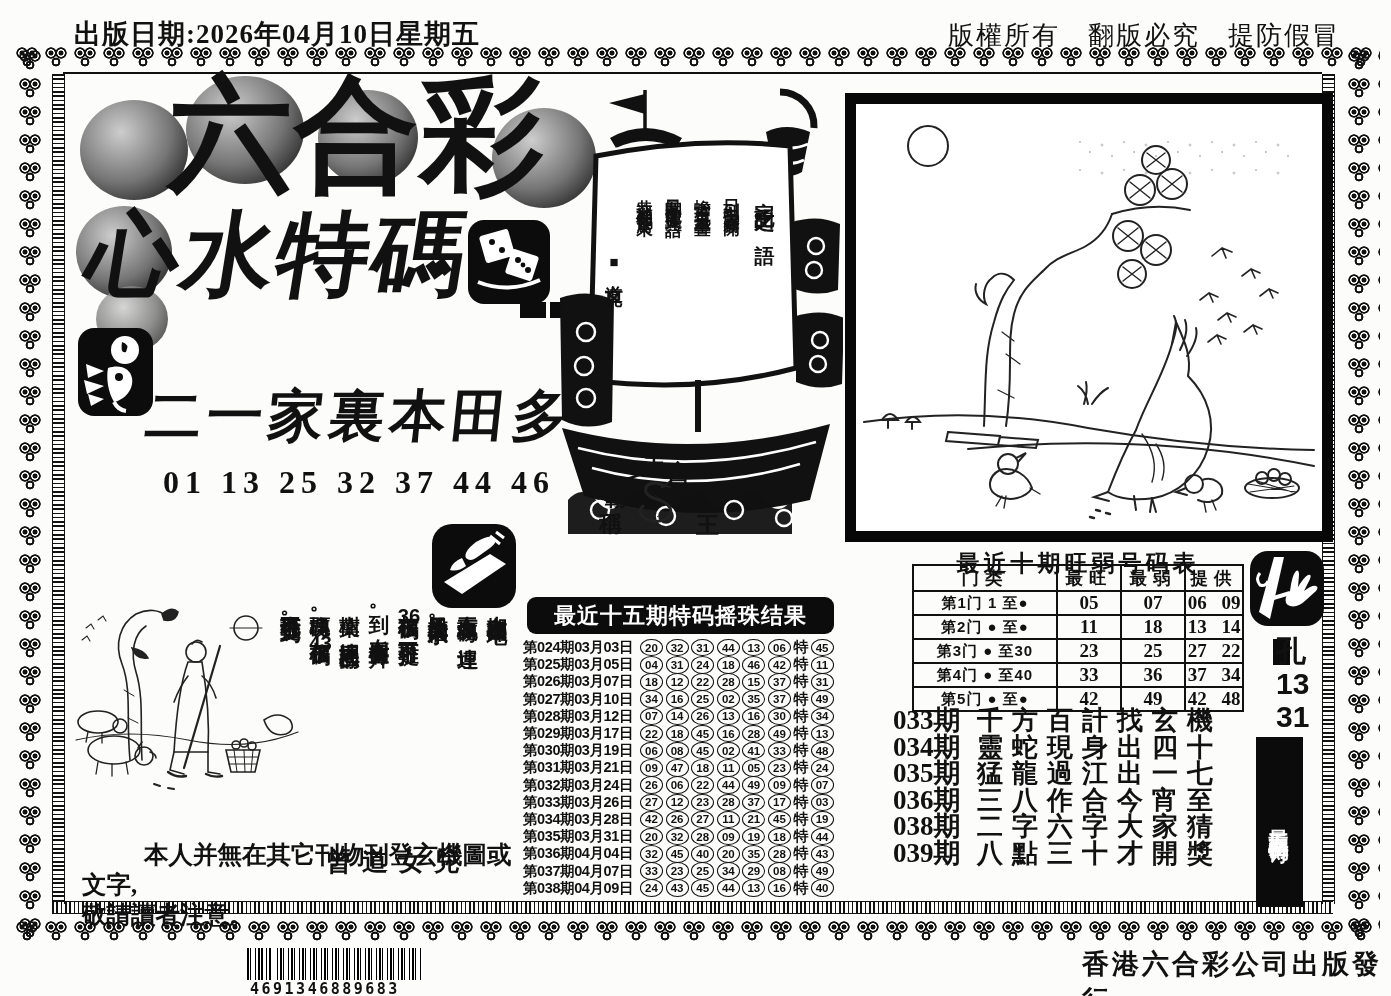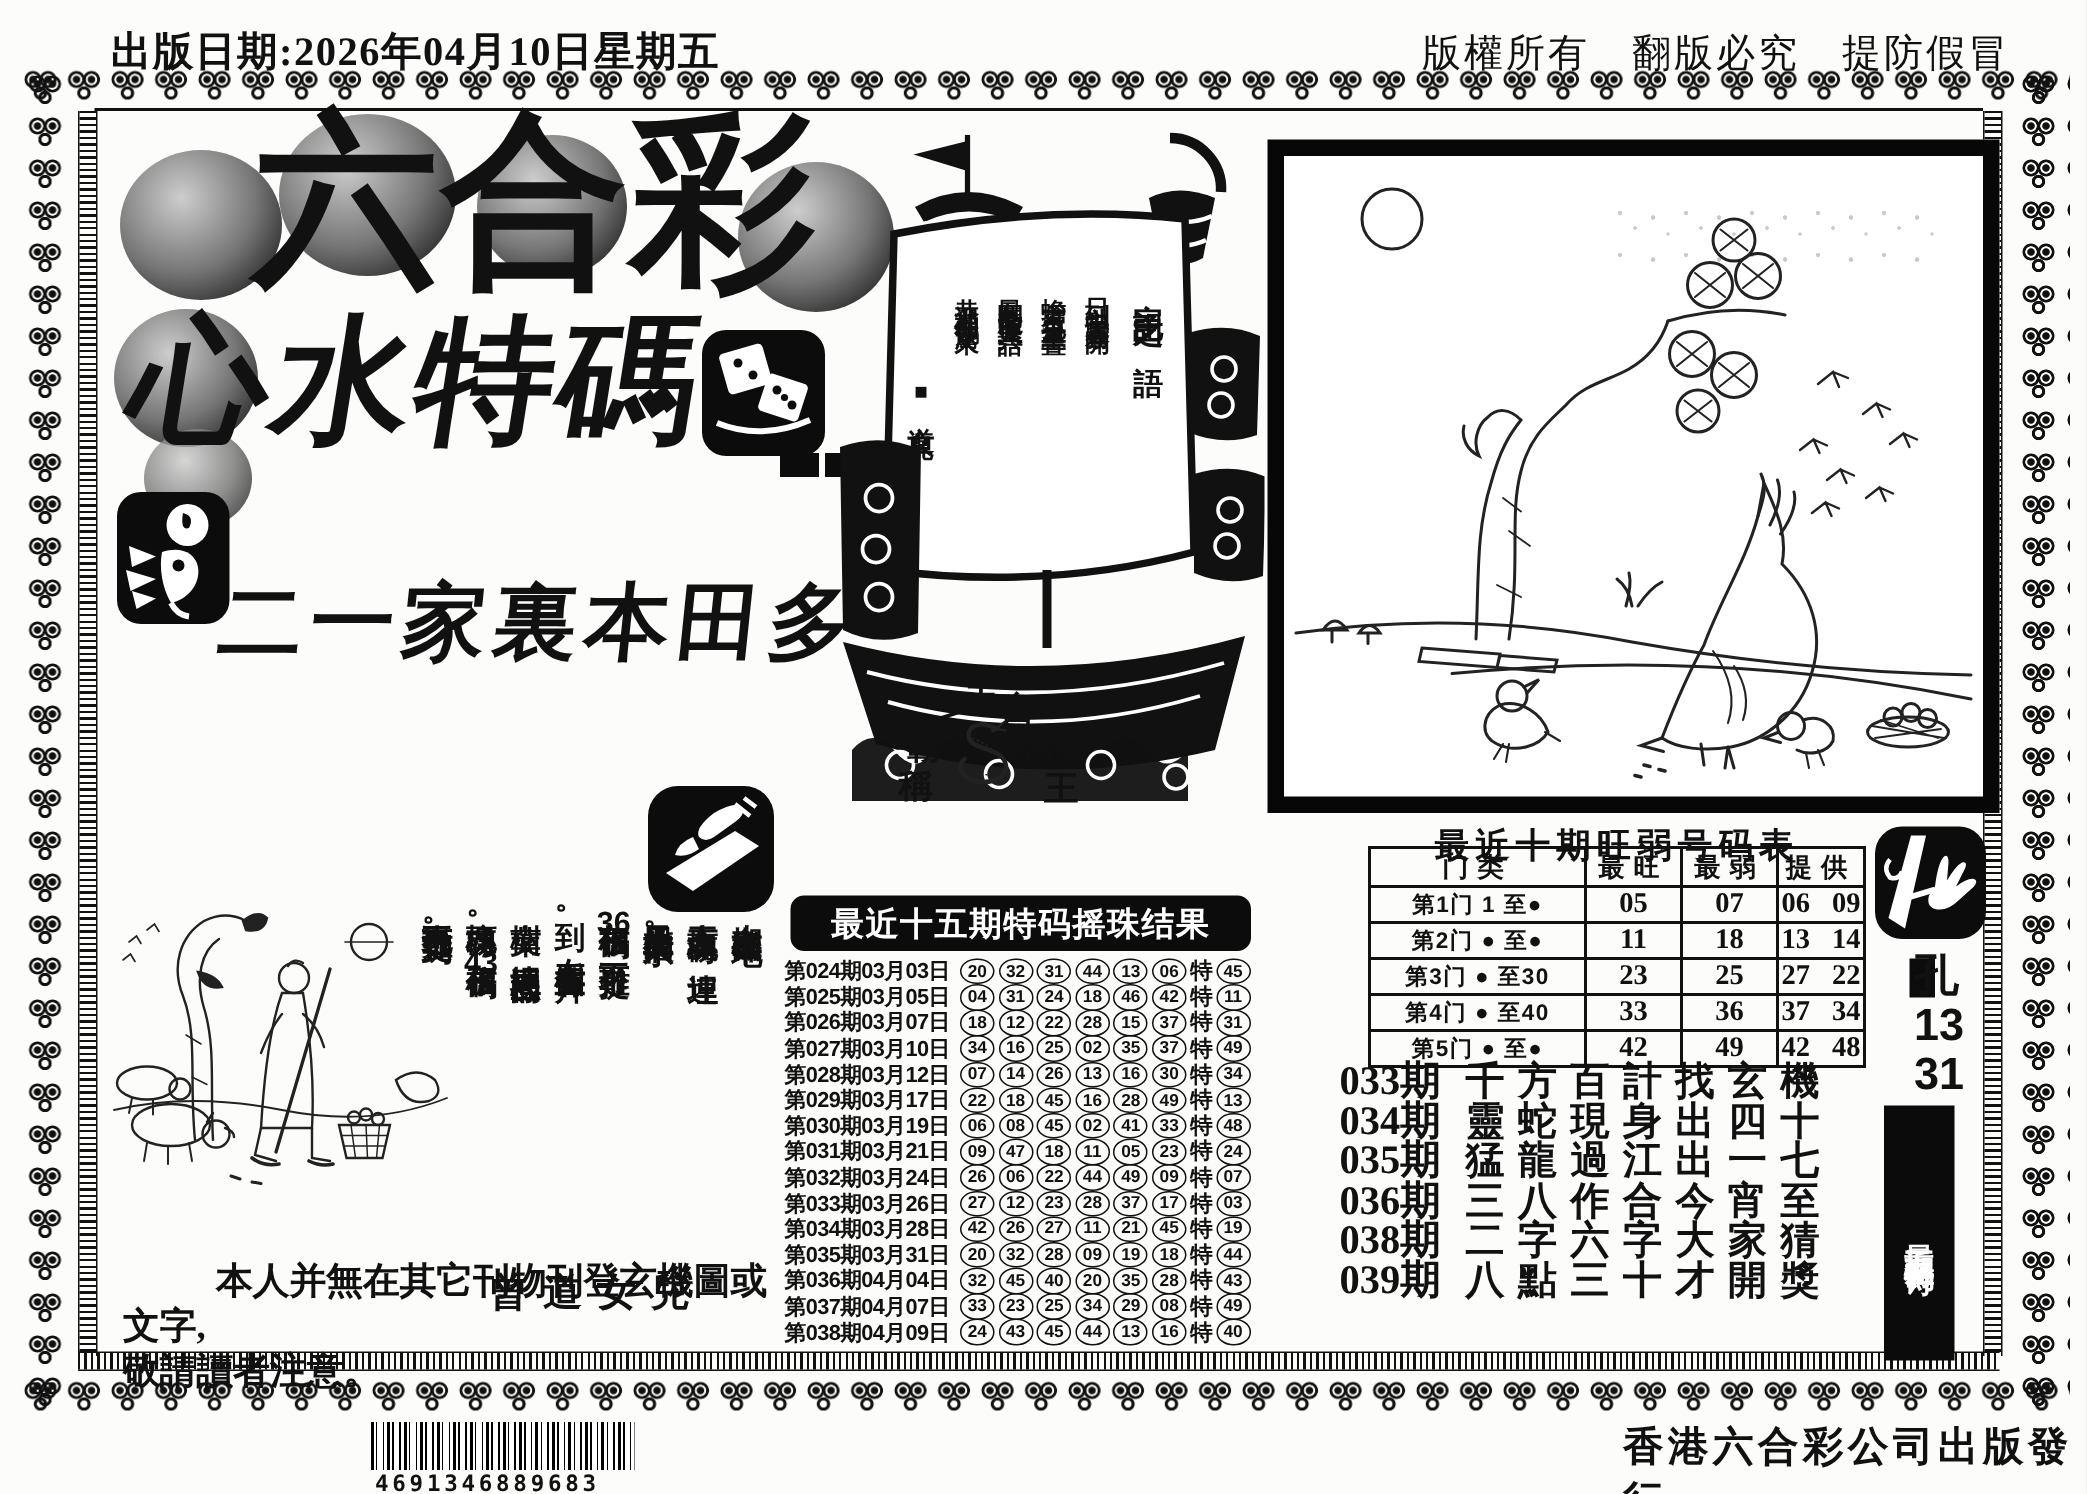--- a/index.html
+++ b/index.html
@@ -190,20 +190,21 @@
       <path d="M8 36 l18 7 l-16 7 z" fill="#fff"></path>
       <path d="M6 52 l20 6 l-17 8 z" fill="#fff"></path>
       <path d="M10 66 l16 5 l-13 7 z" fill="#fff"></path>
       <path d="M30 40 C42 36 52 40 54 50 C56 62 46 72 36 74 C30 64 28 50 30 40 Z" fill="#fff"></path>
       <circle cx="41" cy="49" r="4" fill="#0c0c0c"></circle>
       <path d="M36 74 q4 8 12 9" stroke="#fff" stroke-width="4" fill="none"></path>
     </svg>
   </div>
 
   <div class="abs tip-phrase">二一家裏本田多</div>
+  <div class="abs tip-numbers">01 13 25 32 37 44 46</div>
 
   <div class="abs" style="left:548px;top:80px;width:295px;height:472px;">
     <svg width="295" height="472" viewBox="0 0 295 472">
 
       <path d="M97 14 l-36 9 l36 11 z" fill="#111"></path>
       <line x1="97" y1="10" x2="97" y2="60" stroke="#111" stroke-width="3.5"></line>
       <path d="M62 58 q35 -20 72 0 l-6 10 q-30 -14 -60 0 z" fill="#111"></path>
       <path d="M68 68 q8 8 14 0 M84 68 q8 8 14 0 M100 68 q8 8 14 0 M116 68 q8 8 13 0" stroke="#fff" stroke-width="2.2" fill="none"></path>
       <path d="M90 78 l8 -12 l8 12 z" fill="#111"></path>
       <line x1="98" y1="78" x2="98" y2="96" stroke="#111" stroke-width="3.5"></line>

